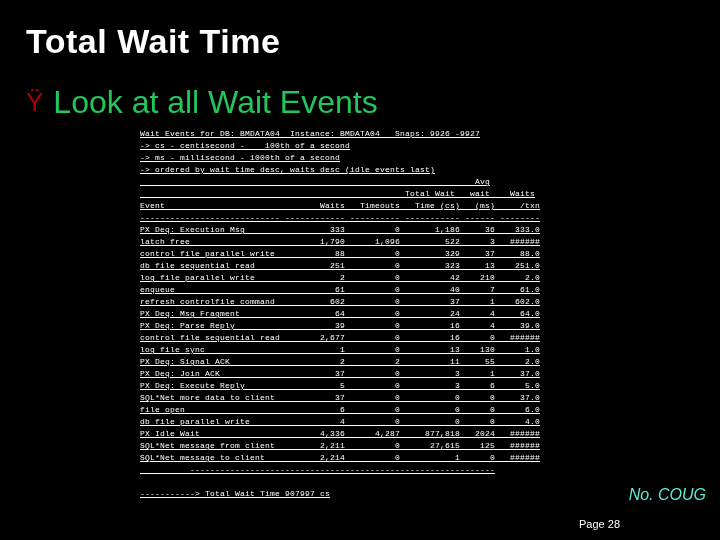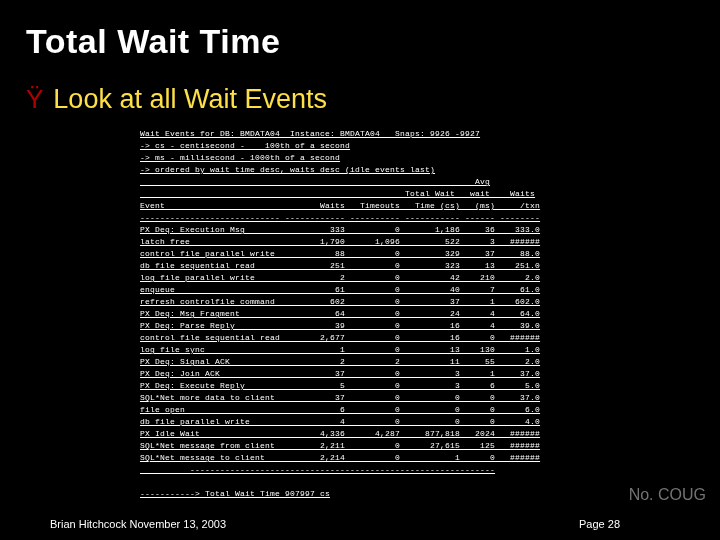--- a/index.html
+++ b/index.html
@@ -35,43 +35,44 @@
     display: flex;
     align-items: center;
   }
   .bullet-sym {
     color: #b00000;
     font-size: 26px;
     margin-right: 10px;
     font-weight: normal;
   }
   .bullet-text {
-    color: #fde047;
-    font-size: 27px;
+    color: #22c55e;
+    font-size: 32px;
     font-weight: normal;
   }
   .report {
     position: absolute;
     top: 120px;
     left: 140px;
     font-family: "Courier New", Courier, monospace;
     font-size: 8px;
     line-height: 12px;
     color: #fff;
     white-space: pre;
     letter-spacing: 0.2px;
     text-decoration: underline;
   }
   .footer-right {
     position: absolute;
     right: 14px;
     bottom: 36px;
     font-size: 16px;
     font-weight: normal;
-    color: #737373;
+    color: #5eead4;
+    font-style: italic;
   }
   .footer-left {
     position: absolute;
     left: 50px;
     bottom: 10px;
     font-size: 11px;
     color: #fff;
   }
   .footer-page {
     position: absolute;
@@ -119,16 +120,15 @@
 file open                               6          0           0      0      6.0
 db file parallel write                  4          0           0      0      4.0
 PX Idle Wait                        4,336      4,287     877,818   2024   ######
 SQL*Net message from client         2,211          0      27,615    125   ######
 SQL*Net message to client           2,214          0           1      0   ######
           -------------------------------------------------------------
 
 -----------&gt; Total Wait Time 907997 cs</pre>
 
   <div class="footer-right">No. COUG</div>
-  <div class="footer-left">Brian Hitchcock  November 13, 2003</div>
   <div class="footer-page">Page 28</div>
 
 </div>
 
 </body></html>

